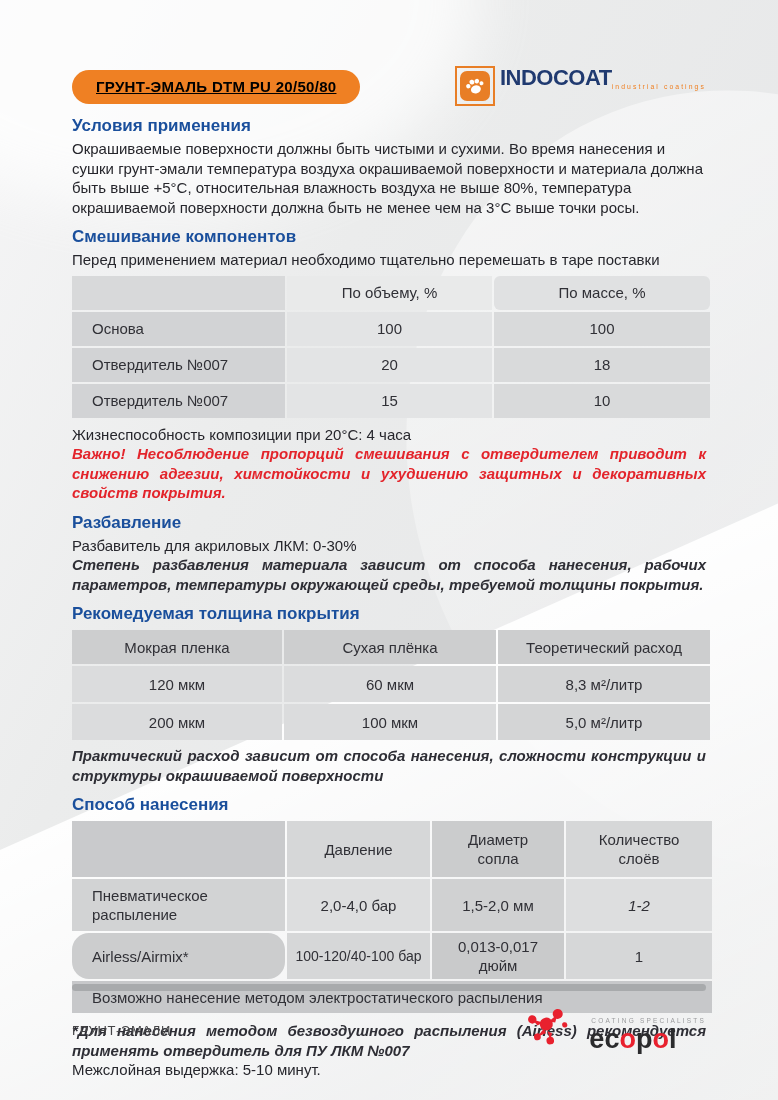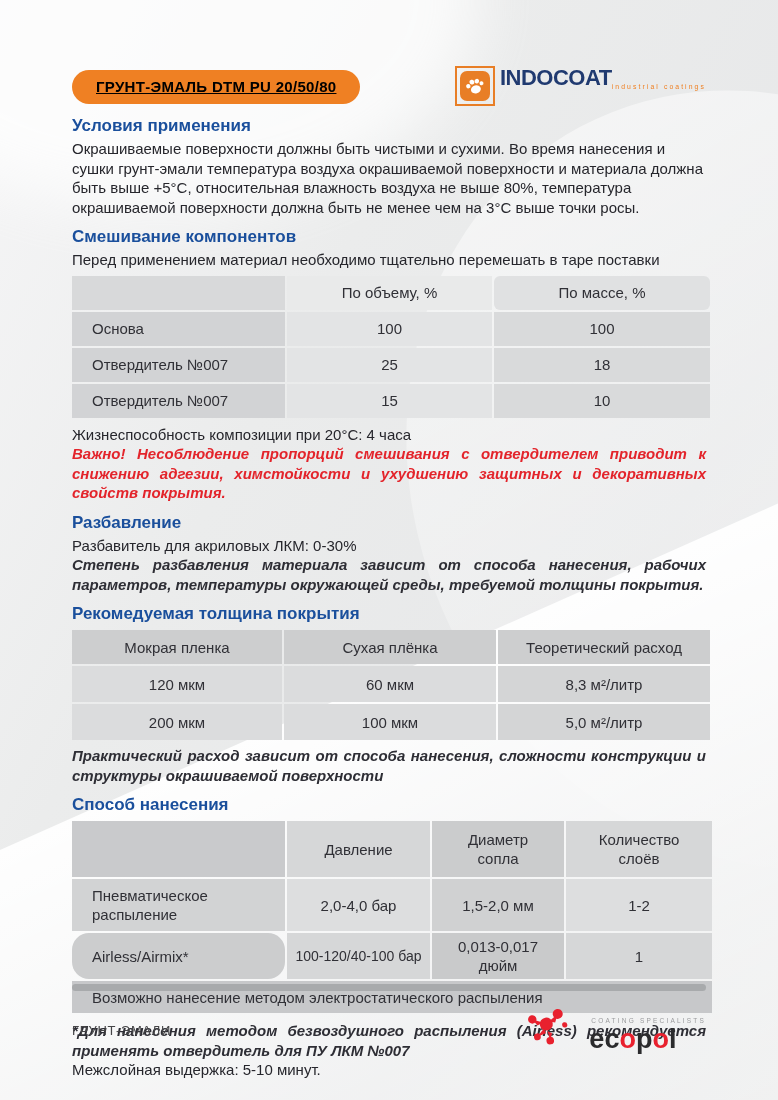--- a/index.html
+++ b/index.html
@@ -65,21 +65,21 @@
 
   
   .t2 th{background:#cdcecf; height:26px;}
   .t2 td.c1,.t2 td.c2{background:#dbdcdd;} .t2 td.c3{background:#d4d5d6;}
   .t2 td{height:28px;}
 
   
   .t3 th.c1{background:#c9cacc;} .t3 th.c2{background:#d6d7d8;} .t3 th.c3{background:#cbcccd;} .t3 th.c4{background:#d6d7d8;}
   .t3 th{height:48px;}
   .t3 tr.r1 td.c1{background:#d2d3d4;} .t3 tr.r1 td.c2{background:#dddedf;}
-  .t3 tr.r1 td.c3{background:#d0d1d2;} .t3 tr.r1 td.c4{background:#dddedf;}
+  .t3 tr.r1 td.c3{background:#d0d1d2;} .t3 tr.r1 td.c4{background:#dddedf;font-style:italic;}
   .t3 tr.r1 td{height:44px;}
   .t3 tr.r2 td.c1{background:#cccdce;border-radius:17px;} .t3 tr.r2 td.c2{background:#d6d7d8;}
   .t3 tr.r2 td.c3{background:#c9cacb;} .t3 tr.r2 td.c4{background:#d6d7d8;}
   .t3 tr.r2 td{height:26px;}
   .t3 tr.r2 td.c2{font-size:14px;}
   .t3 td.span{background:#c7c8ca; text-align:left; padding-left:20px; height:24px;}
 
   
   .footer { position:absolute; left:72px; right:72px; top:984px; }
   .footer-bar { height:7px; background:#a8aaac; border-radius:4px; }
@@ -142,21 +142,21 @@
         <th class="c2">По объему, %</th>
         <th class="c3">По массе, %</th>
       </tr>
       <tr>
         <td class="c1 lft">Основа</td>
         <td class="c2">100</td>
         <td class="c3">100</td>
       </tr>
       <tr>
         <td class="c1 lft">Отвердитель №007</td>
-        <td class="c2">25</td>
+        <td class="c2">20</td>
         <td class="c3">18</td>
       </tr>
       <tr>
         <td class="c1 lft">Отвердитель №007</td>
         <td class="c2">15</td>
         <td class="c3">10</td>
       </tr>
     </tbody>
       </table>
 

